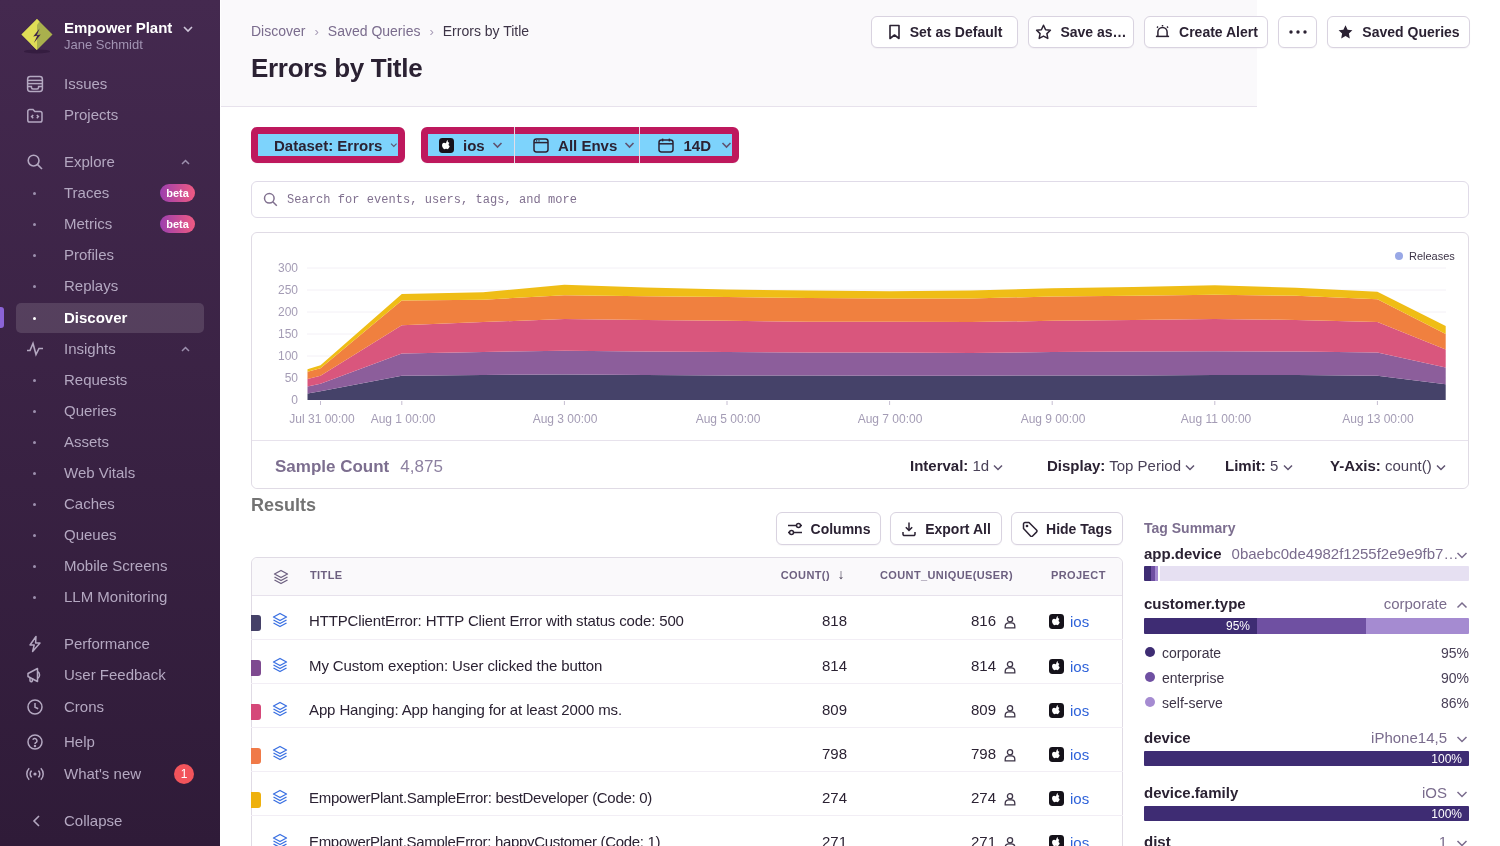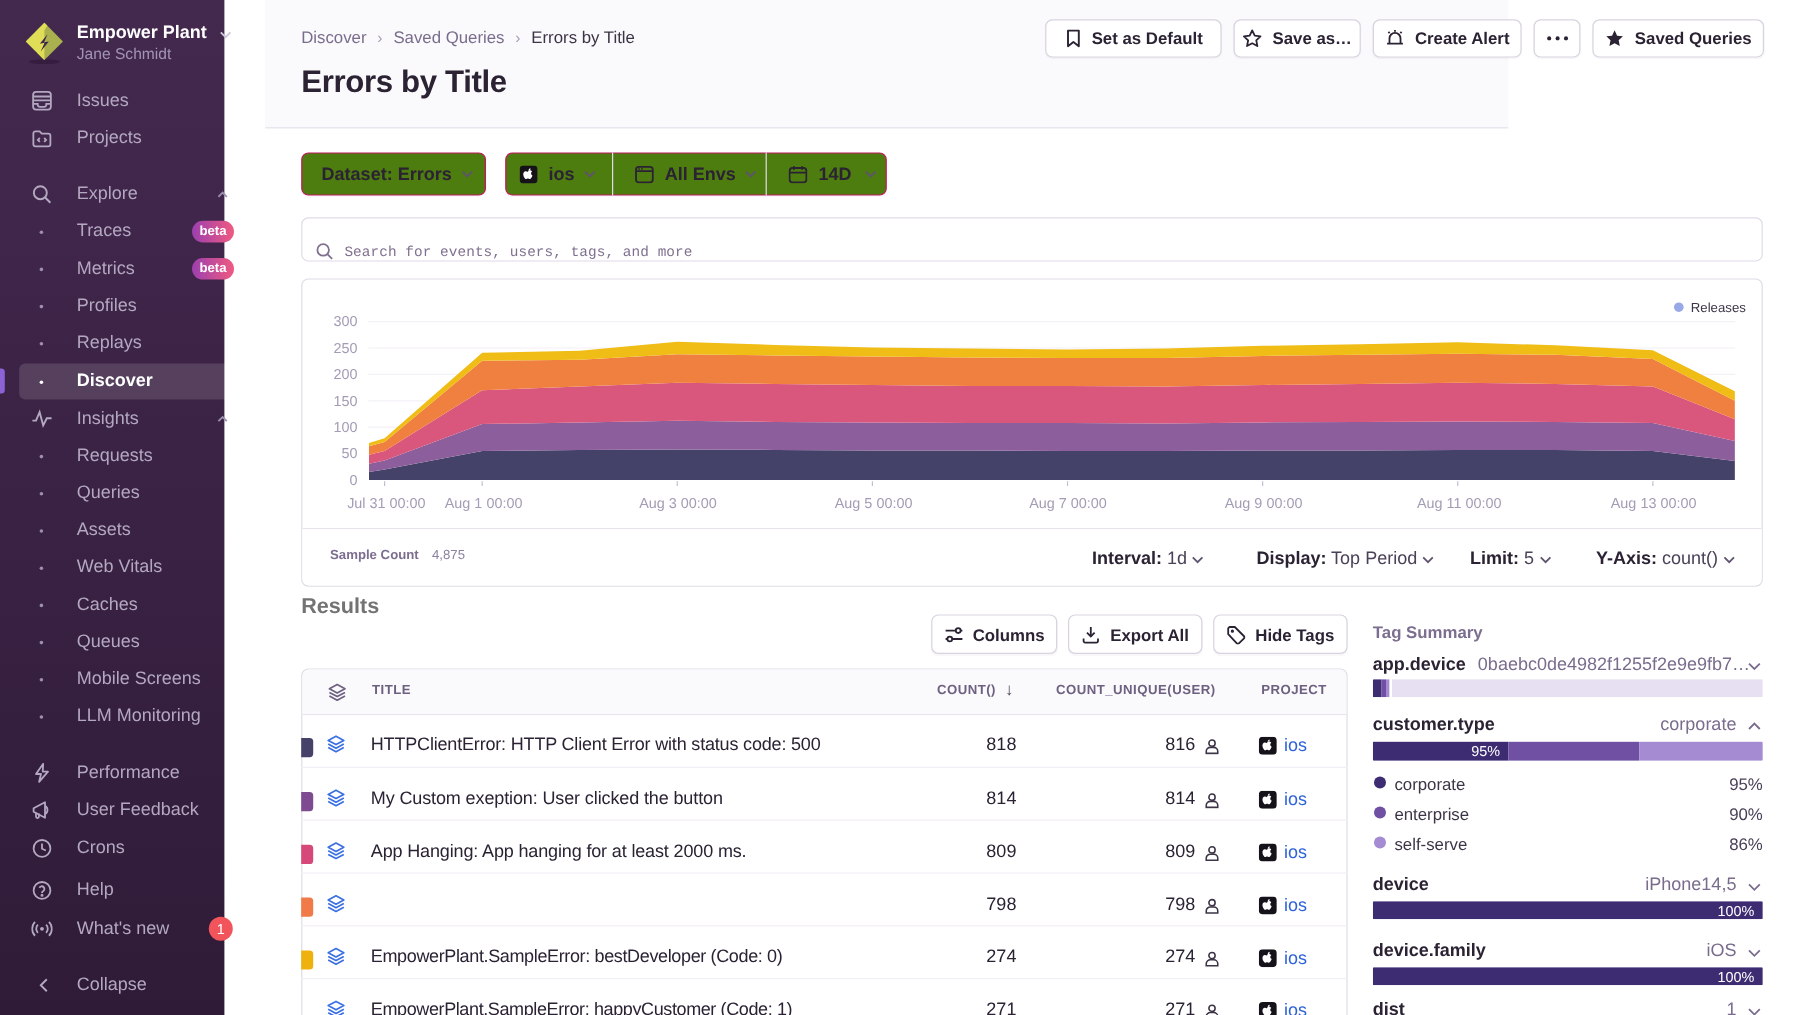--- a/index.html
+++ b/index.html
@@ -1,37 +1,37 @@
 <!DOCTYPE html>
 <html><head><meta charset="utf-8"><style>
 *{margin:0;padding:0;box-sizing:border-box}
 html,body{width:1500px;height:846px;overflow:hidden}
 body{font-family:"Liberation Sans",sans-serif;background:#fff;position:relative;color:#2b2233}
 
-#sb{position:absolute;left:0;top:0;width:187px;height:846px;background:linear-gradient(180deg,#44294f,#2f1b38)}
+#sb{position:absolute;left:0;top:0;width:220px;height:846px;background:linear-gradient(180deg,#44294f,#2f1b38)}
 #sb .it{position:absolute;left:0;width:221px;height:30px;line-height:30px;font-size:15px;color:#b4a8c1;white-space:nowrap}
 #sb .it .lbl{position:absolute;left:64px;top:0}
 #sb .ic{position:absolute;left:26px;top:6px;width:18px;height:18px}
 #sb .dot{position:absolute;left:33px;top:14px;width:3px;height:3px;border-radius:50%;background:#9d90ae}
 #sb .chev{position:absolute;right:30px;top:10px;width:11px;height:11px}
 .beta{position:absolute;left:160px;top:6px;width:35px;height:18px;border-radius:9px;background:linear-gradient(90deg,#9c3fae,#ef5a82);color:#fff;font-size:11px;font-weight:bold;text-align:center;line-height:18px}
 #active{position:absolute;left:16px;top:303px;width:188px;height:30px;border-radius:5px;background:rgba(255,255,255,0.13)}
 #accent{position:absolute;left:0;top:307px;width:4px;height:21px;border-radius:0 3px 3px 0;background:#8b63d7}
 
 #hdr{position:absolute;left:221px;top:0;width:1036px;height:107px;background:#faf9fb;border-bottom:1px solid #e7e2ec}
 #crumbs{position:absolute;left:30px;top:23px;font-size:14px;color:#7a6c8d}
 #crumbs b{color:#3d3447;font-weight:normal}
 #crumbs .sep{color:#a99db8;padding:0 9px;font-size:13px}
 #title{position:absolute;left:30px;top:53px;font-size:26px;font-weight:bold;color:#2b2233;letter-spacing:-0.3px}
 .btn{height:32px;border:1px solid #d9d3e0;border-radius:6px;background:#fff;display:inline-flex;align-items:center;justify-content:center;font-size:14px;font-weight:bold;color:#2b2233;gap:8px;box-shadow:0 1px 1px rgba(50,35,80,0.04)}
 #topbtns{position:absolute;right:30px;top:16px;display:flex;gap:10px}
 
 #filters{position:absolute;left:251px;top:127px;height:36px;display:flex;gap:16px}
-.fbtn{height:36px;border:1px solid #be185d;border-radius:6px;background:#4d7c0f;display:inline-flex;align-items:center;font-size:15px;font-weight:bold;color:#2b2233;box-shadow:0 1px 1px rgba(50,35,80,0.04)}
-#search{position:absolute;left:251px;top:181px;width:1218px;height:37px;border:1px solid #e0dbe8;border-radius:6px;background:#fff;display:flex;align-items:flex-end}
+.fbtn{height:36px;border:7px solid #be185d;border-radius:6px;background:#7dd3fc;display:inline-flex;align-items:center;font-size:15px;font-weight:bold;color:#2b2233;box-shadow:0 1px 1px rgba(50,35,80,0.04)}
+#search{position:absolute;left:251px;top:181px;width:1218px;height:37px;border:1px solid #e0dbe8;border-radius:6px;background:#fff;display:flex;align-items:center}
 #search .ph{font-family:"Liberation Mono",monospace;font-size:12px;color:#80708f;margin-left:9px;letter-spacing:0.05px}
 
 #chart{position:absolute;left:251px;top:232px;width:1218px;height:257px;border:1px solid #e0dbe5;border-radius:6px;background:#fff}
 #cfoot{position:absolute;left:0;right:0;top:207px;bottom:0;border-top:1px solid #e7e2ec;border-radius:0 0 6px 6px;background:#fff}
 .ctl{font-size:15px;color:#4a4158}
 .ctl b{color:#2b2233}
 
 #results-h{position:absolute;left:251px;top:495px;font-size:18px;font-weight:bold;color:#737373}
 #resbtns{position:absolute;left:776px;top:512px;display:flex;gap:9px}
 #tbl{position:absolute;left:251px;top:557px;width:872px;height:300px;border:1px solid #e0dbe5;border-radius:6px 6px 0 0;background:#fff}
@@ -328,21 +328,21 @@
         <text x="476" y="190">Aug 5 00:00</text>
         <text x="638" y="190">Aug 7 00:00</text>
         <text x="801" y="190">Aug 9 00:00</text>
         <text x="964" y="190">Aug 11 00:00</text>
         <text x="1126" y="190">Aug 13 00:00</text>
     </g>
     <circle cx="1147" cy="23" r="4" fill="#99a8e6"></circle>
     <text x="1157" y="27" font-size="11" fill="#3d3447">Releases</text>
   </svg>
   <div id="cfoot">
-    <div style="position:absolute;left:23px;top:16px;font-size:11px"><b style="color:#7c6e8f">Sample Count</b><span style="color:#8d81a1;margin-left:11px">4,875</span></div>
+    <div style="position:absolute;left:23px;top:16px;font-size:17px"><b style="color:#7c6e8f">Sample Count</b><span style="color:#8d81a1;margin-left:11px">4,875</span></div>
     <span class="ctl" style="position:absolute;left:658px;top:16px"><b>Interval:</b> 1d <svg style="display:inline" width="10" height="7" viewBox="0 0 10 7">
           <polyline points="1,1.5 5,5.5 9,1.5" fill="none" stroke="#5f5370" stroke-width="1.5"></polyline>
         </svg></span>
       <span class="ctl" style="position:absolute;left:795px;top:16px"><b>Display:</b> Top Period <svg style="display:inline" width="10" height="7" viewBox="0 0 10 7">
           <polyline points="1,1.5 5,5.5 9,1.5" fill="none" stroke="#5f5370" stroke-width="1.5"></polyline>
         </svg></span>
       <span class="ctl" style="position:absolute;left:973px;top:16px"><b>Limit:</b> 5 <svg style="display:inline" width="10" height="7" viewBox="0 0 10 7">
           <polyline points="1,1.5 5,5.5 9,1.5" fill="none" stroke="#5f5370" stroke-width="1.5"></polyline>
         </svg></span>
       <span class="ctl" style="position:absolute;left:1078px;top:16px"><b>Y-Axis:</b> count() <svg style="display:inline" width="10" height="7" viewBox="0 0 10 7">

